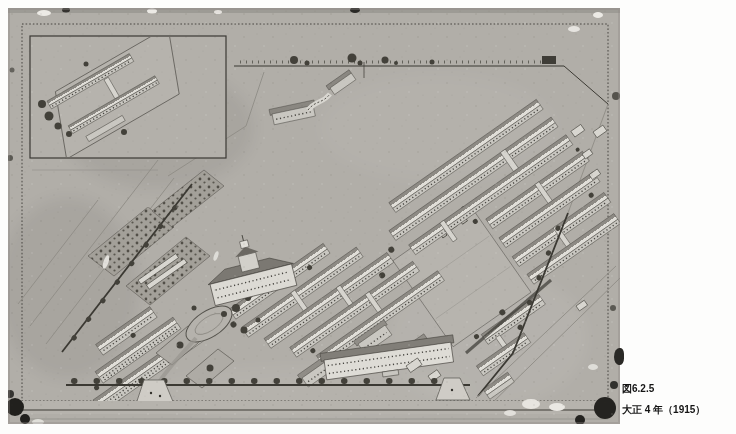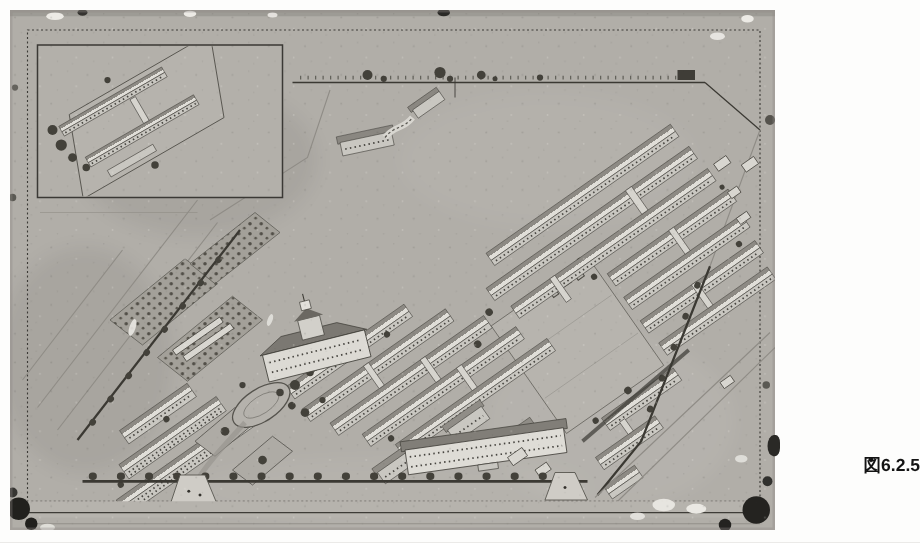--- a/index.html
+++ b/index.html
@@ -1,20 +1,20 @@
 <!DOCTYPE html>
 <html><head>
 <meta charset="utf-8">
 <style>
   html,body{margin:0;padding:0;}
   .page{position:relative;width:736px;height:434px;background:#fdfdfc;overflow:hidden;
         font-family:"Liberation Sans","DejaVu Sans",sans-serif;}
   .photo{position:absolute;left:8px;top:8px;width:612px;height:416px;margin:0;}
-  .caption{position:absolute;left:622px;top:362px;width:114px;color:#141414;
-           font-size:14px;line-height:20.5px;font-weight:600;white-space:nowrap;text-align:right;}
+  .caption{position:absolute;left:622px;top:379px;width:114px;color:#141414;
+           font-size:10px;line-height:20.5px;font-weight:600;white-space:nowrap;}
   .blot{position:absolute;left:614px;top:348px;width:10px;height:17px;background:#2a2926;
         border-radius:60% 40% 45% 55%;}
   
   svg{display:block}
   .rf{fill:url(#rg);stroke:#3e3c37;stroke-width:.4}
   .rw{fill:#c9c7c1;stroke:#3e3c37;stroke-width:.45}
   .win{stroke:#474540;stroke-width:1.4;stroke-dasharray:1.2 2.6;fill:none}
   .conn{fill:#d6d4ce;stroke:#4a4843;stroke-width:.5}
   .tree{fill:#43413a}
   .treeline{stroke:#43413a;stroke-linecap:round;fill:none}
@@ -370,15 +370,16 @@
 
     <rect x="0" y="0" width="612" height="416" fill="url(#grain)" opacity=".55"></rect>
     <rect x="0" y="0" width="612" height="416" fill="none" stroke="#8b8883" stroke-width="4" opacity=".35"></rect>
   </svg>
   </figure>
 
   <div class="blot"></div>
 
   <div class="caption">
     <div>図6.2.5</div>
+    <div>大正 4 年（1915）</div>
   </div>
 
 </div>
 
 </body></html>

